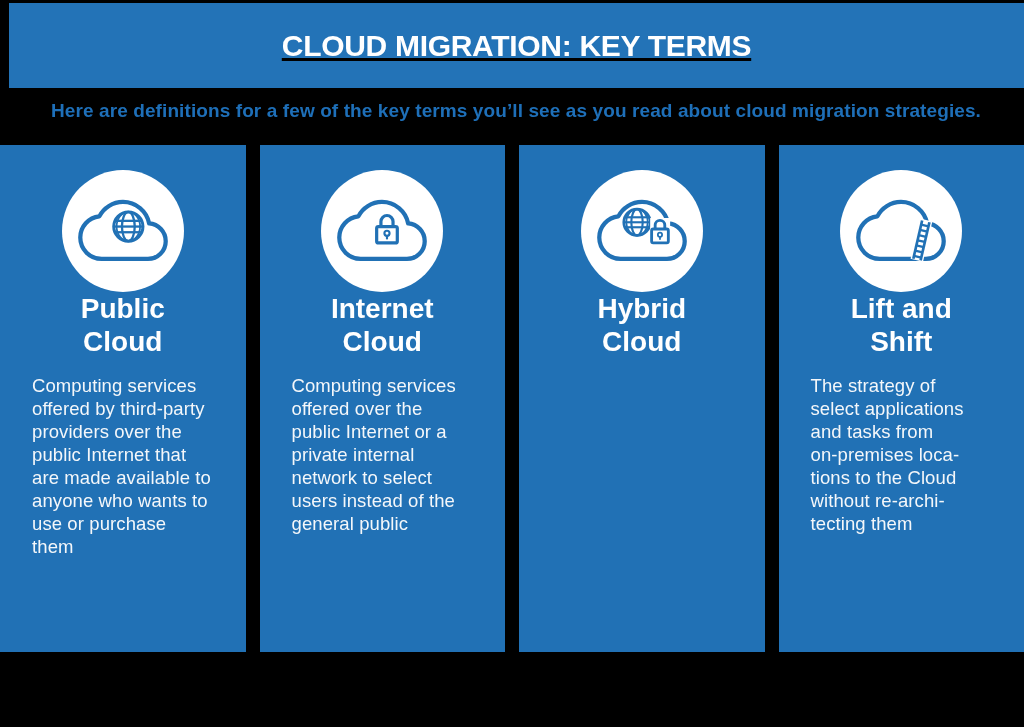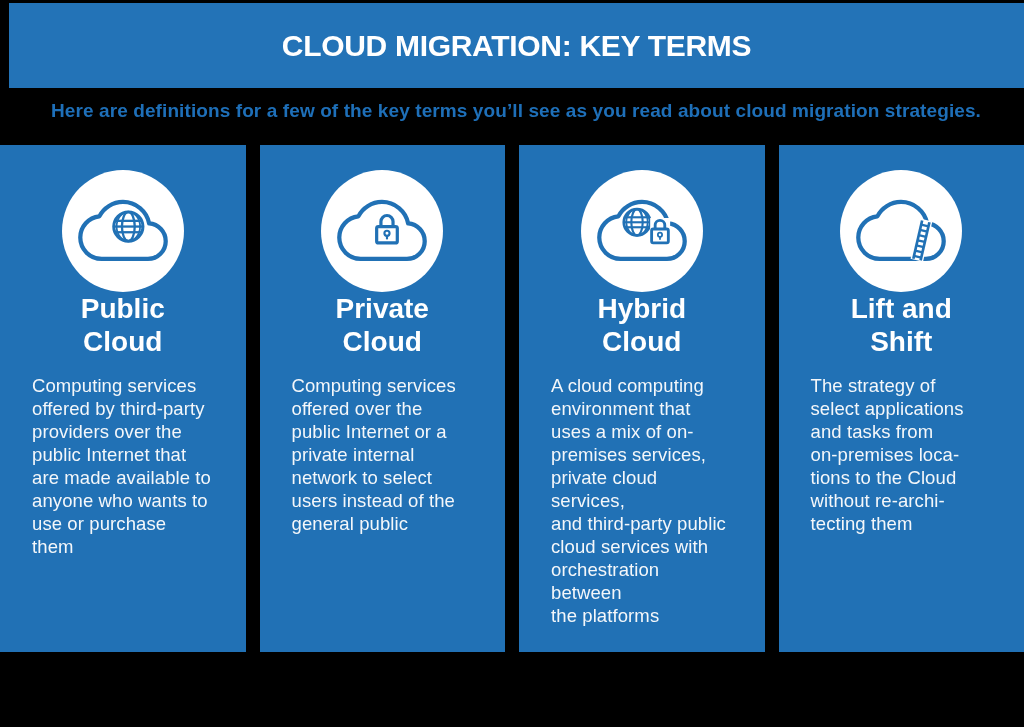--- a/index.html
+++ b/index.html
@@ -8,21 +8,21 @@
     background: var(--background, #000);
     font-family: "Liberation Sans", sans-serif;
     position:relative; overflow:hidden;
   }
   .stage { position:absolute; inset:0; }
 
   
   .header-bar {
     position:absolute; left:9px; right:0; top:3px; height:85px;
     background: var(--header-bar, #2373b7);
-    display:flex; align-items:center; justify-content:center;
+    display:flex; align-items:center; justify-content:center;text-decoration:underline;
   }
   .title {
     color:#fff; font-size:30px; font-weight:bold; letter-spacing:-0.3px;
   }
 
   
   .subtitle-strip {
     position:absolute; left:8px; right:0; top:88px; height:46px;
     display:flex; align-items:center; justify-content:center;text-align:center;
   }
@@ -103,21 +103,21 @@
         <svg class="icon" viewBox="-1.2 2.6 26.4 18.9">
           <path d="M19.35 10.04C18.67 6.59 15.64 4 12 4 9.11 4 6.6 5.64 5.35 8.04 2.34 8.36 0 10.91 0 14c0 3.31 2.69 6 6 6h13c2.76 0 5-2.24 5-5 0-2.64-2.05-4.78-4.65-4.96z" fill="none" stroke="currentColor" stroke-width="1.2" stroke-linejoin="round"></path>
           <g>
             <path d="M11.7 11 V9.5 a1.65 1.65 0 0 1 3.4 0 V11" fill="#fff" stroke="currentColor" stroke-width="0.9"></path>
             <rect x="10.5" y="10.9" width="5.8" height="4.6" rx="0.5" fill="#fff" stroke="currentColor" stroke-width="0.9"></rect>
             <circle cx="13.4" cy="12.8" r="0.72" fill="none" stroke="currentColor" stroke-width="0.6"></circle>
             <line x1="13.4" y1="13.4" x2="13.4" y2="14.5" stroke="currentColor" stroke-width="0.6"></line>
           </g>
         </svg>
       </div>
-      <div class="card-heading">Private
+      <div class="card-heading">Internet
 Cloud</div>
       <div class="card-body">Computing services
 offered over the
 public Internet or a
 private internal
 network to select
 users instead of the
 general public</div>
     </div>
 
@@ -138,29 +138,20 @@
             <rect x="14.3" y="8.5" width="5.6" height="7.3" fill="#fff" stroke="none"></rect>
             <path d="M15.7 11.7 V10.5 a1.35 1.35 0 0 1 2.7 0 V11.7" fill="#fff" stroke="currentColor" stroke-width="0.8"></path>
             <rect x="14.7" y="11.6" width="4.7" height="3.9" rx="0.45" fill="#fff" stroke="currentColor" stroke-width="0.8"></rect>
             <circle cx="17.05" cy="13.2" r="0.6" fill="none" stroke="currentColor" stroke-width="0.5"></circle>
             <line x1="17.05" y1="13.7" x2="17.05" y2="14.6" stroke="currentColor" stroke-width="0.5"></line>
           </g>
         </svg>
       </div>
       <div class="card-heading">Hybrid
 Cloud</div>
-      <div class="card-body">A cloud computing
-environment that
-uses a mix of on-
-premises services,
-private cloud services,
-and third-party public
-cloud services with
-orchestration between
-the platforms</div>
     </div>
 
     <div class="card">
       <div class="icon-circle">
         <svg class="icon" viewBox="-1.2 2.6 26.4 18.9">
           <path d="M19.35 10.04C18.67 6.59 15.64 4 12 4 9.11 4 6.6 5.64 5.35 8.04 2.34 8.36 0 10.91 0 14c0 3.31 2.69 6 6 6h13c2.76 0 5-2.24 5-5 0-2.64-2.05-4.78-4.65-4.96z" fill="none" stroke="currentColor" stroke-width="1.2" stroke-linejoin="round"></path>
           <g transform="translate(17.7,14.9) rotate(13)">
             <rect x="-1.8" y="-6" width="3.6" height="11.6" fill="#fff" stroke="none"></rect>
             <line x1="-1.05" y1="-5.6" x2="-1.05" y2="5.4" stroke="currentColor" stroke-width="0.75"></line>
             <line x1="1.05" y1="-5.6" x2="1.05" y2="5.4" stroke="currentColor" stroke-width="0.75"></line>

